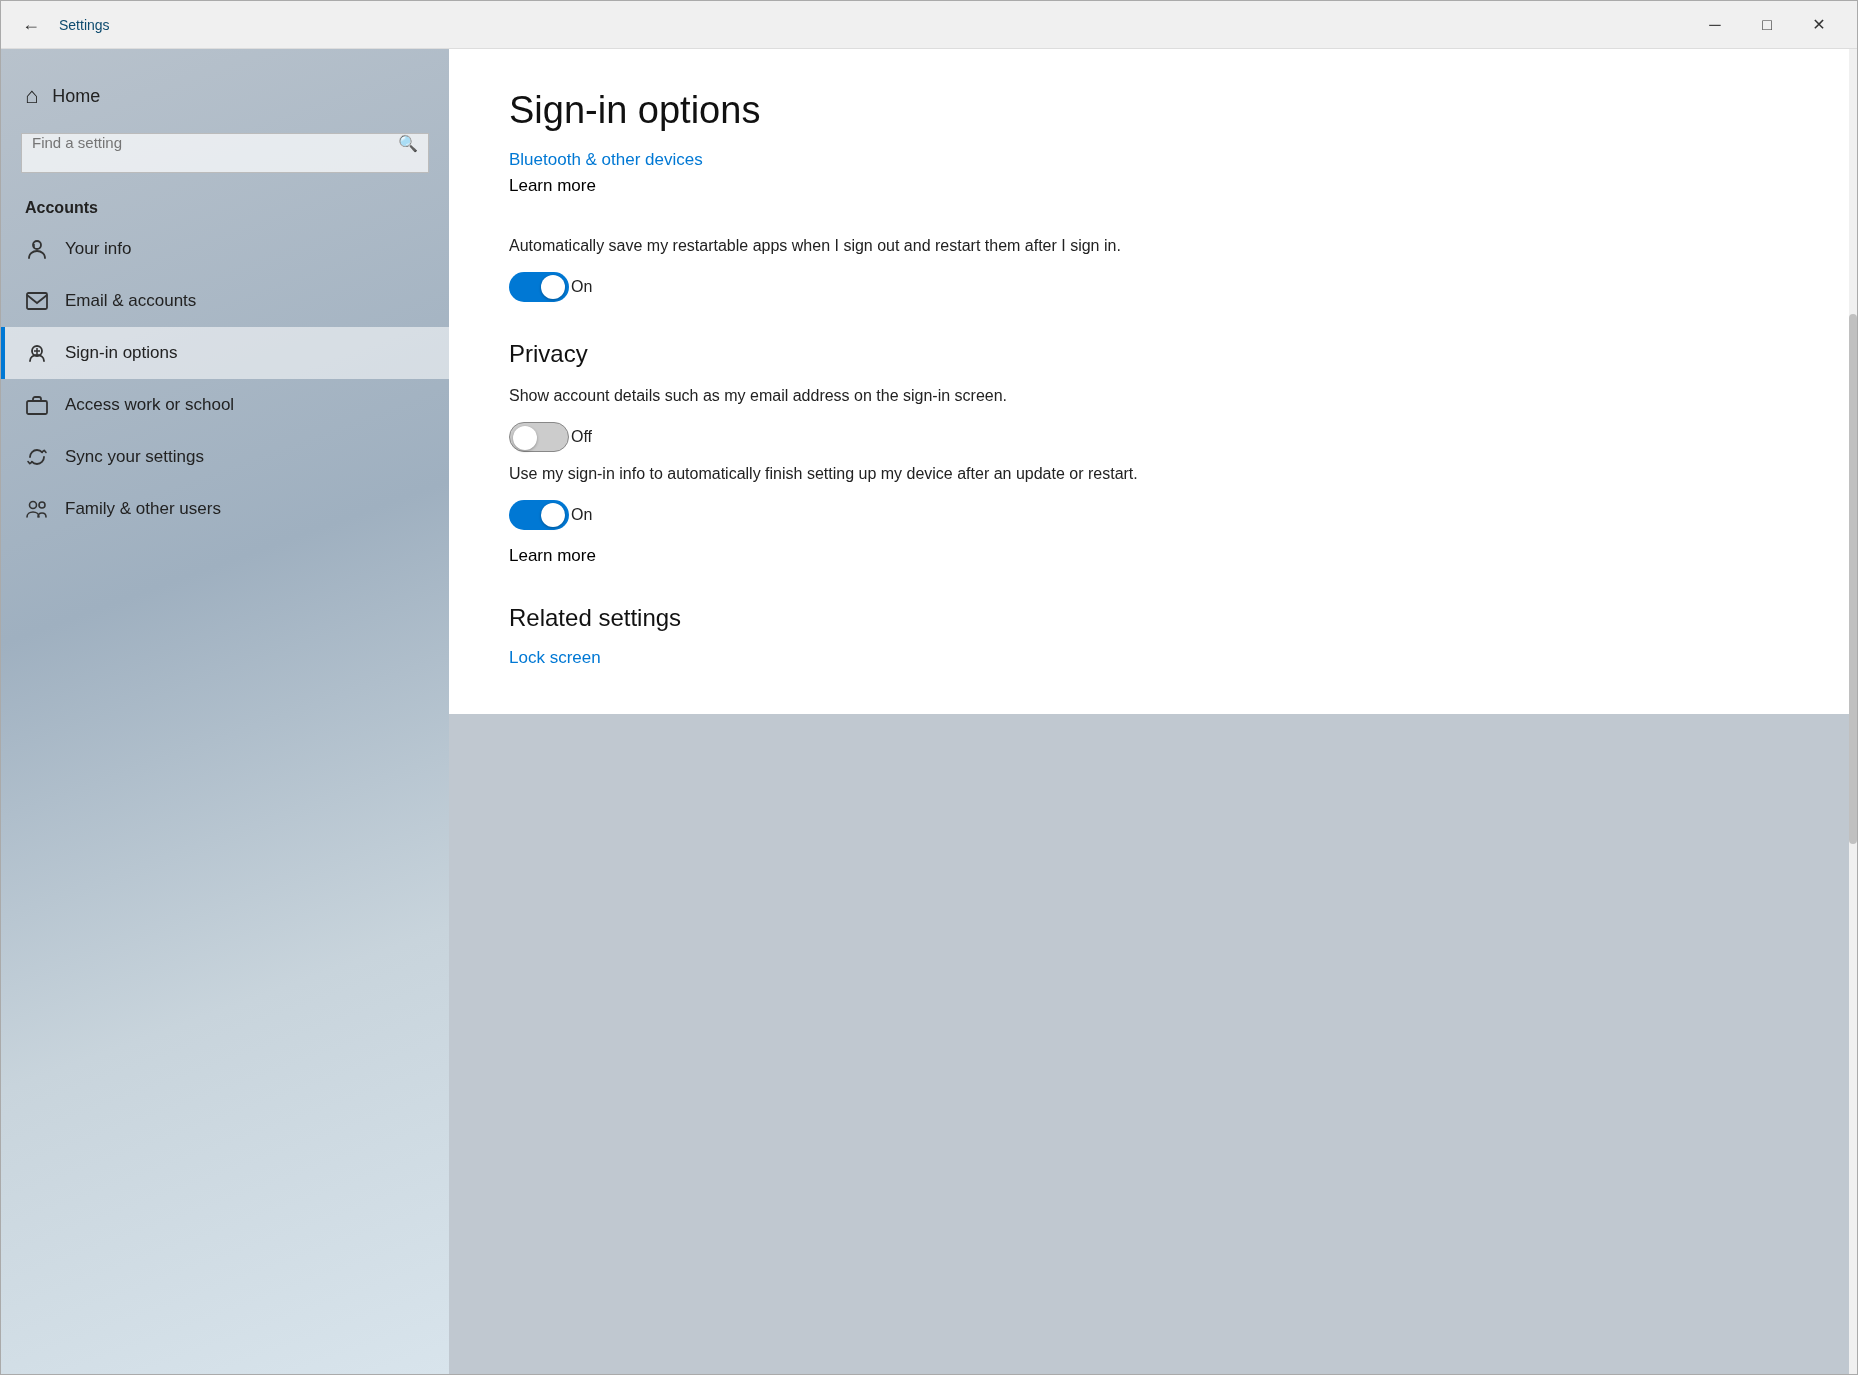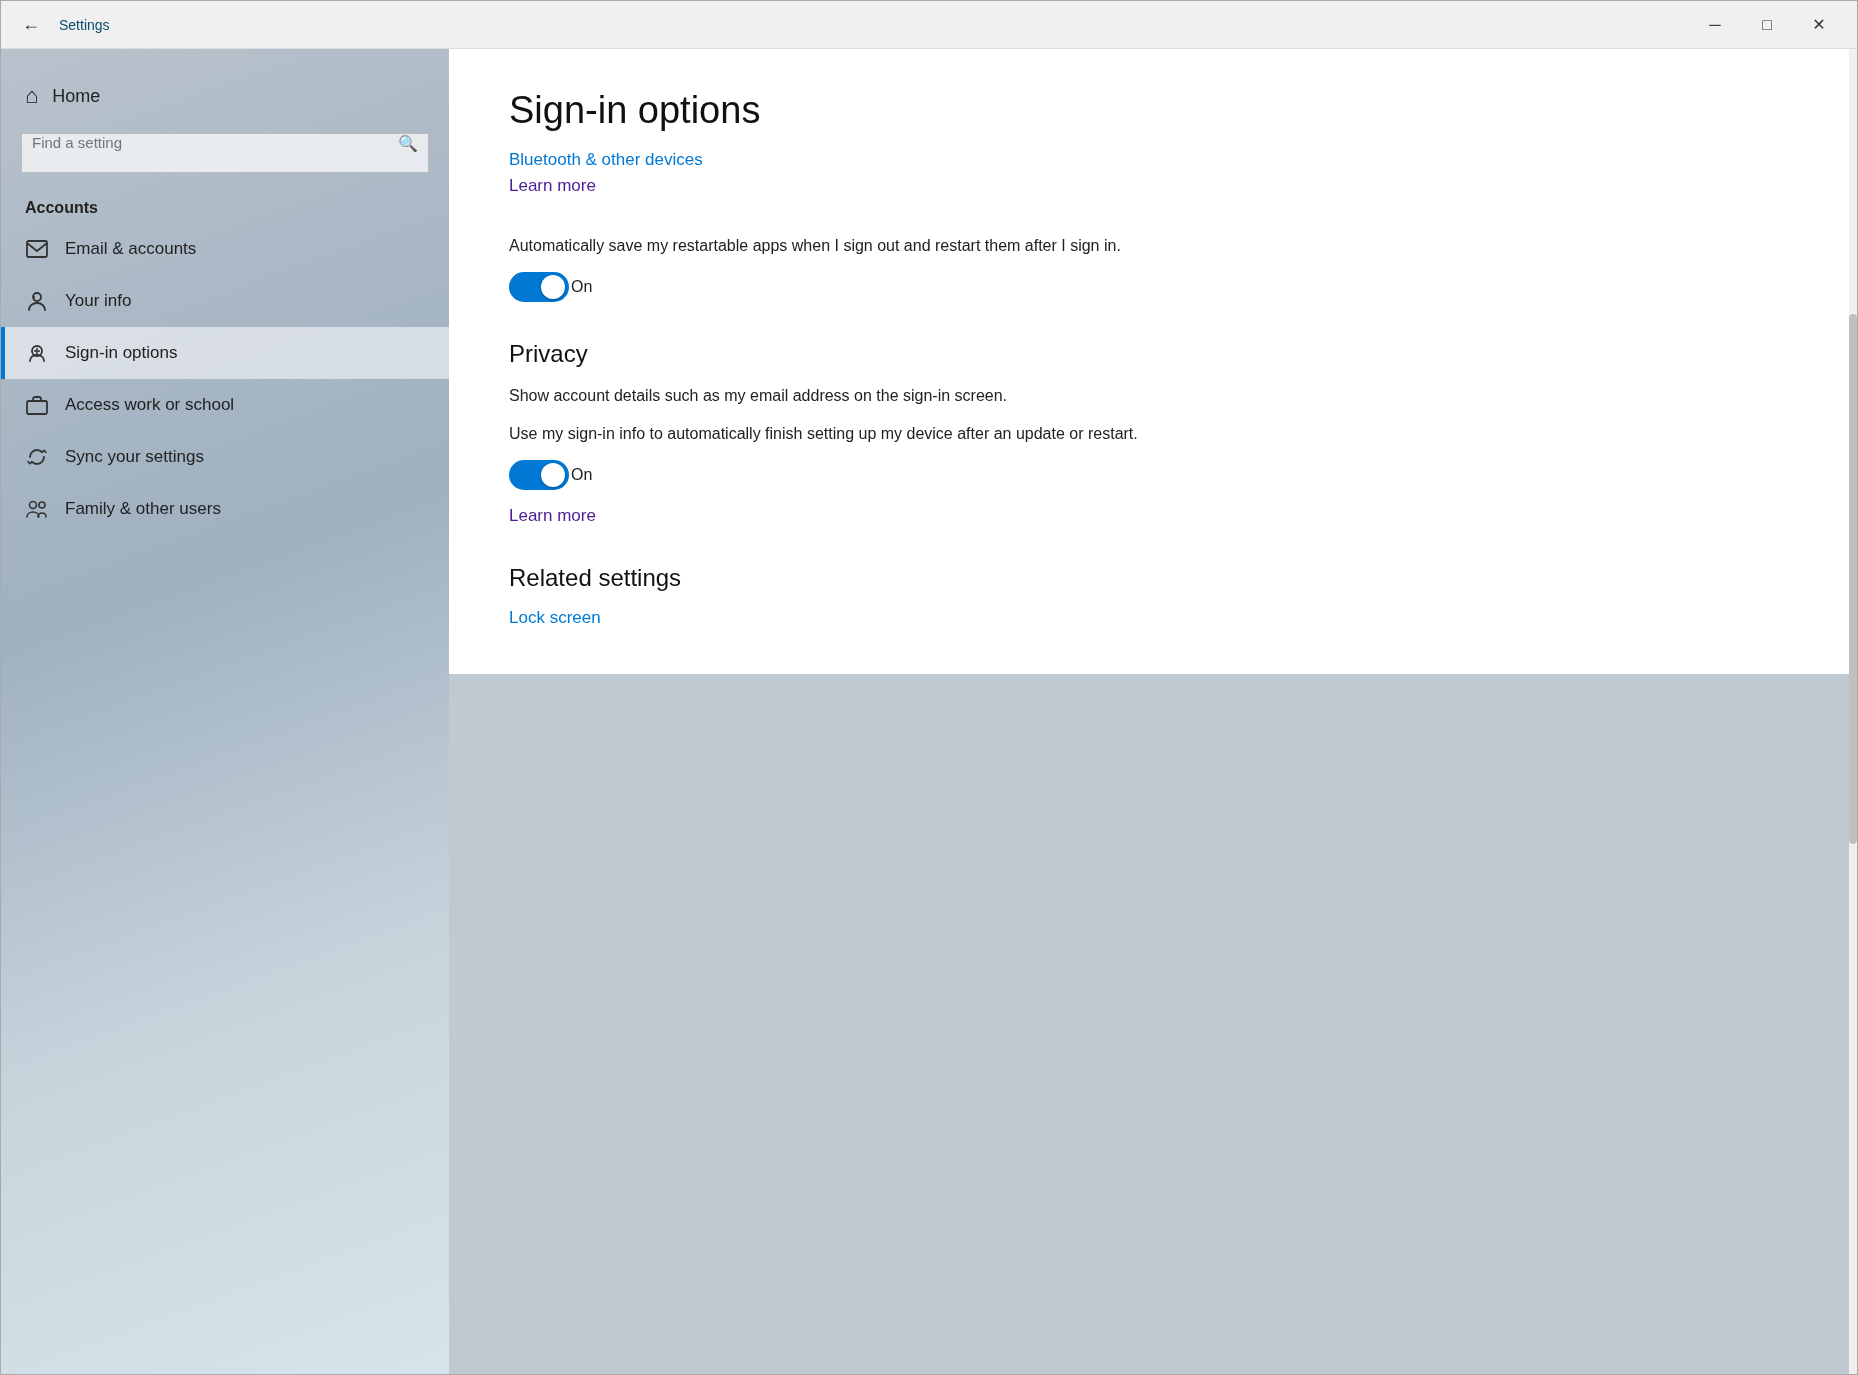--- a/index.html
+++ b/index.html
@@ -177,21 +177,21 @@
     .breadcrumb-link {
       color: #0078d4;
       font-size: 17px;
       cursor: pointer;
       text-decoration: none;
       display: block;
       margin-bottom: 6px;
     }
 
     .learn-more-link {
-      color: #4c1d95;
+      color: #000000;
       font-size: 17px;
       cursor: pointer;
       text-decoration: none;
       display: block;
       margin-top: 4px;
     }
 
     .section {
       margin-top: 38px;
     }
@@ -310,38 +310,38 @@
 
       <div class="search-box">
         <input type="text" placeholder="Find a setting" style="">
         <span class="search-icon-wrap">🔍</span>
       </div>
 
       <div class="sidebar-section-label">Accounts</div>
 
       <div class="sidebar-item">
         <span class="sidebar-item-icon">
-          <svg width="22" height="18" viewBox="0 0 22 18" fill="none">
-            <rect x="1" y="1" width="20" height="16" rx="1.5" stroke="#333" stroke-width="1.8"></rect>
-            <path d="M1 3l10 8 10-8" stroke="#333" stroke-width="1.8"></path>
-          </svg>
-        </span>
-        <span>Email &amp; accounts</span>
-      </div>
-
-      <div class="sidebar-item">
-        <span class="sidebar-item-icon">
           <svg width="22" height="22" viewBox="0 0 22 22" fill="none">
             <circle cx="11" cy="7" r="4" stroke="#333" stroke-width="1.8"></circle>
             <path d="M3 20c0-4 3.6-7 8-7s8 3 8 7" stroke="#333" stroke-width="1.8" stroke-linecap="round"></path>
             <line x1="7" y1="7" x2="9" y2="7" stroke="#333" stroke-width="1.5"></line>
             <line x1="7" y1="9" x2="9" y2="9" stroke="#333" stroke-width="1.5"></line>
           </svg>
         </span>
         <span>Your info</span>
+      </div>
+
+      <div class="sidebar-item">
+        <span class="sidebar-item-icon">
+          <svg width="22" height="18" viewBox="0 0 22 18" fill="none">
+            <rect x="1" y="1" width="20" height="16" rx="1.5" stroke="#333" stroke-width="1.8"></rect>
+            <path d="M1 3l10 8 10-8" stroke="#333" stroke-width="1.8"></path>
+          </svg>
+        </span>
+        <span>Email &amp; accounts</span>
       </div>
 
       <div class="sidebar-item active">
         <span class="sidebar-item-icon">
           <svg width="22" height="22" viewBox="0 0 22 22" fill="none">
             <circle cx="11" cy="9" r="5" stroke="#333" stroke-width="1.8"></circle>
             <path d="M8 9h6M11 6v6" stroke="#333" stroke-width="1.5"></path>
             <path d="M4 19c0-3.5 3-6 7-6s7 2.5 7 6" stroke="#333" stroke-width="1.8" stroke-linecap="round"></path>
           </svg>
         </span>
@@ -397,20 +397,26 @@
               <div class="toggle-knob"></div>
             </div>
             <span class="toggle-label">On</span>
           </div>
         </div>
 
         <div class="section">
           <h2 class="section-title">Privacy</h2>
 
           <p class="section-desc">Show account details such as my email address on the sign-in screen.</p>
+          <div class="toggle-row">
+            <div class="toggle off">
+              <div class="toggle-knob"></div>
+            </div>
+            <span class="toggle-label">Off</span>
+          </div>
 
           <p class="section-desc" style="">Use my sign-in info to automatically finish setting up my device after an update or restart.</p>
           <div class="toggle-row">
             <div class="toggle on">
               <div class="toggle-knob"></div>
             </div>
             <span class="toggle-label">On</span>
           </div>
 
           <a class="learn-more-link" style="margin-top: 16px;">Learn more</a>

